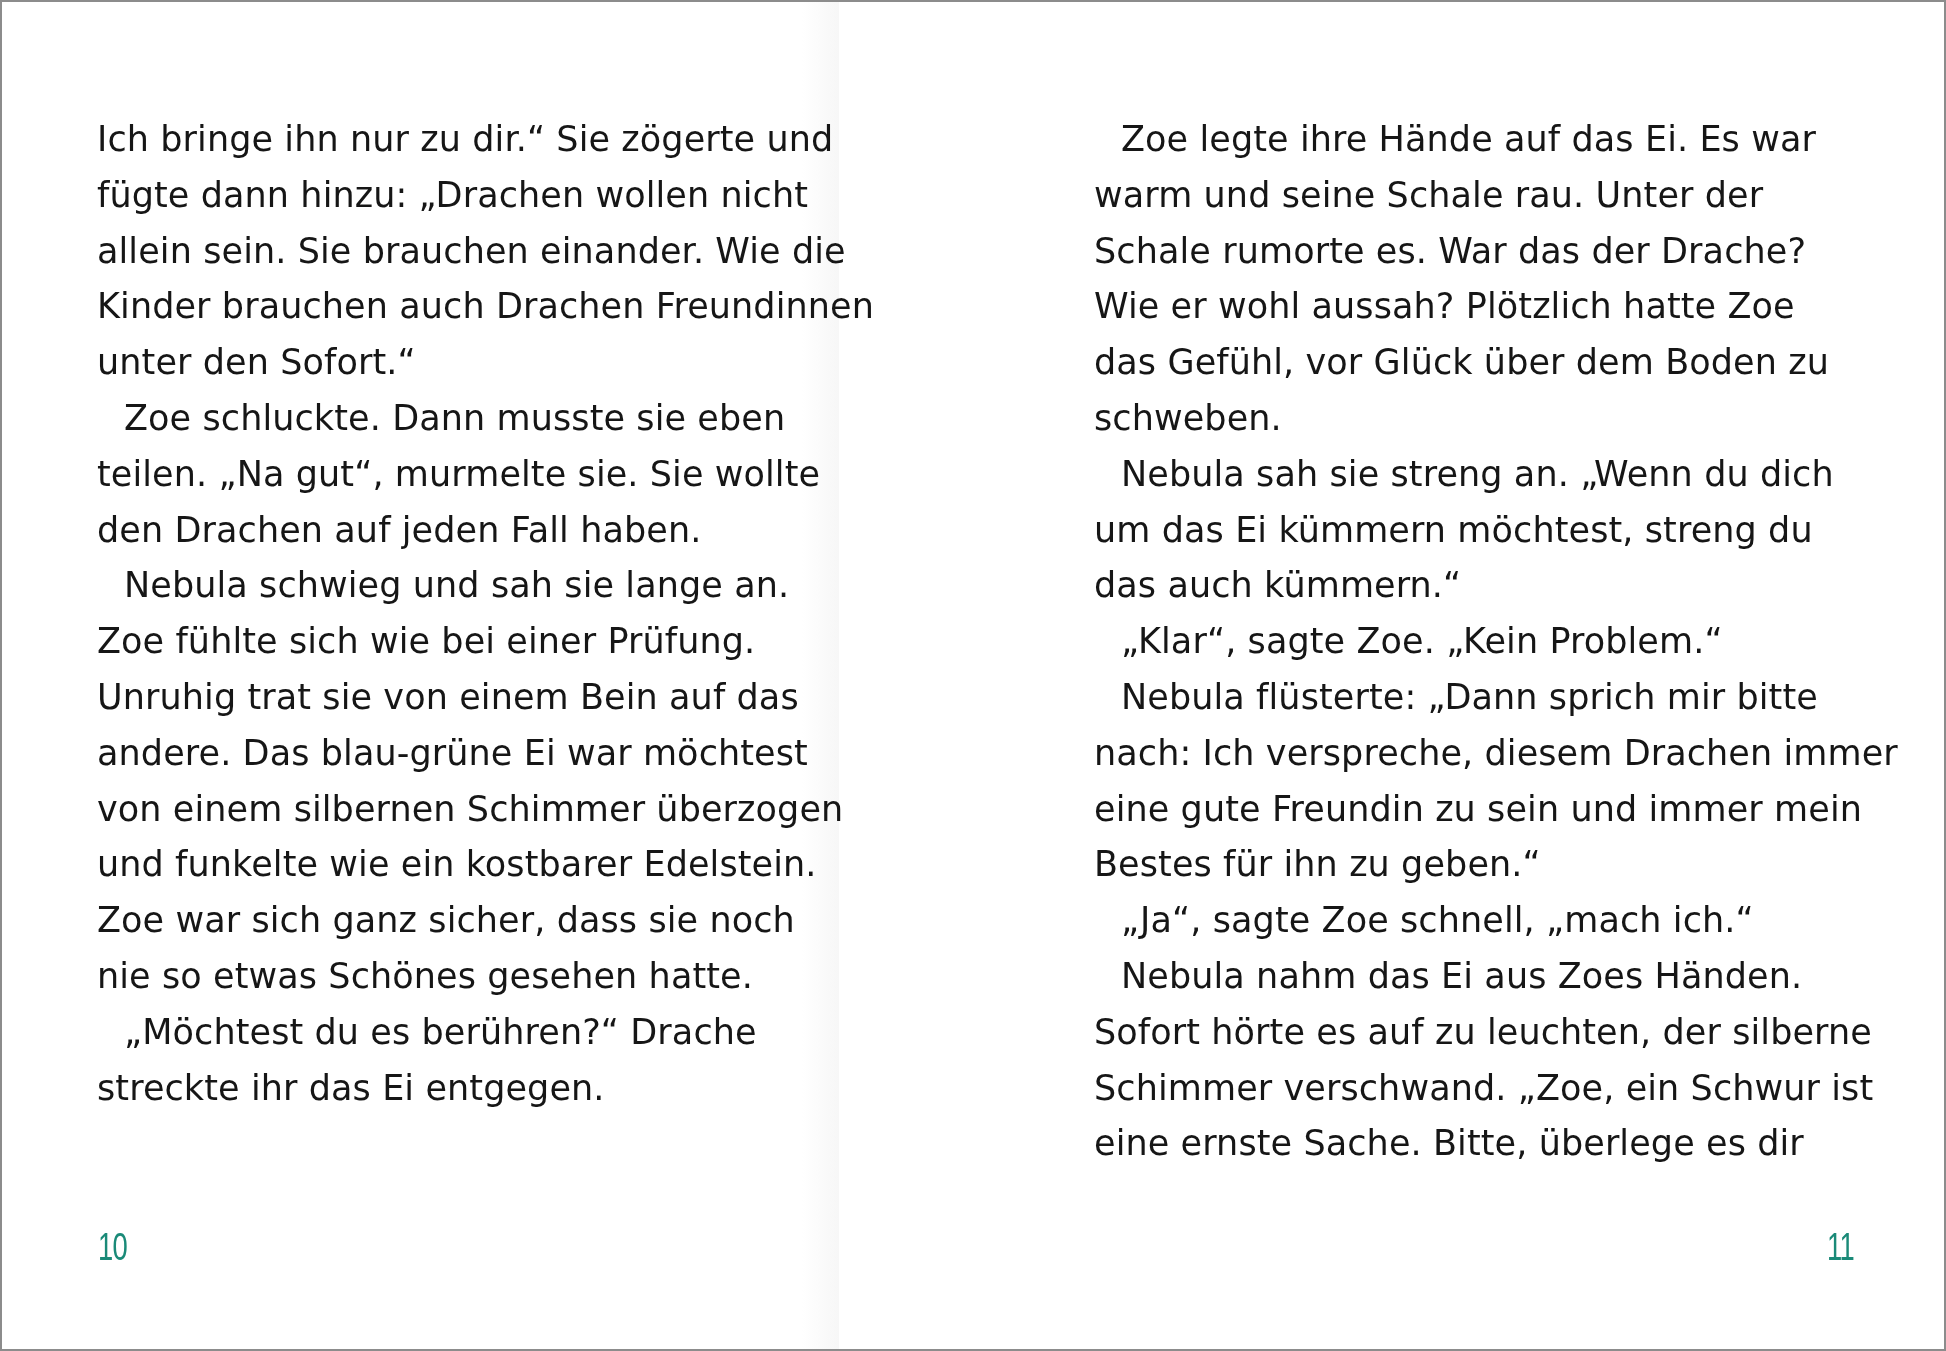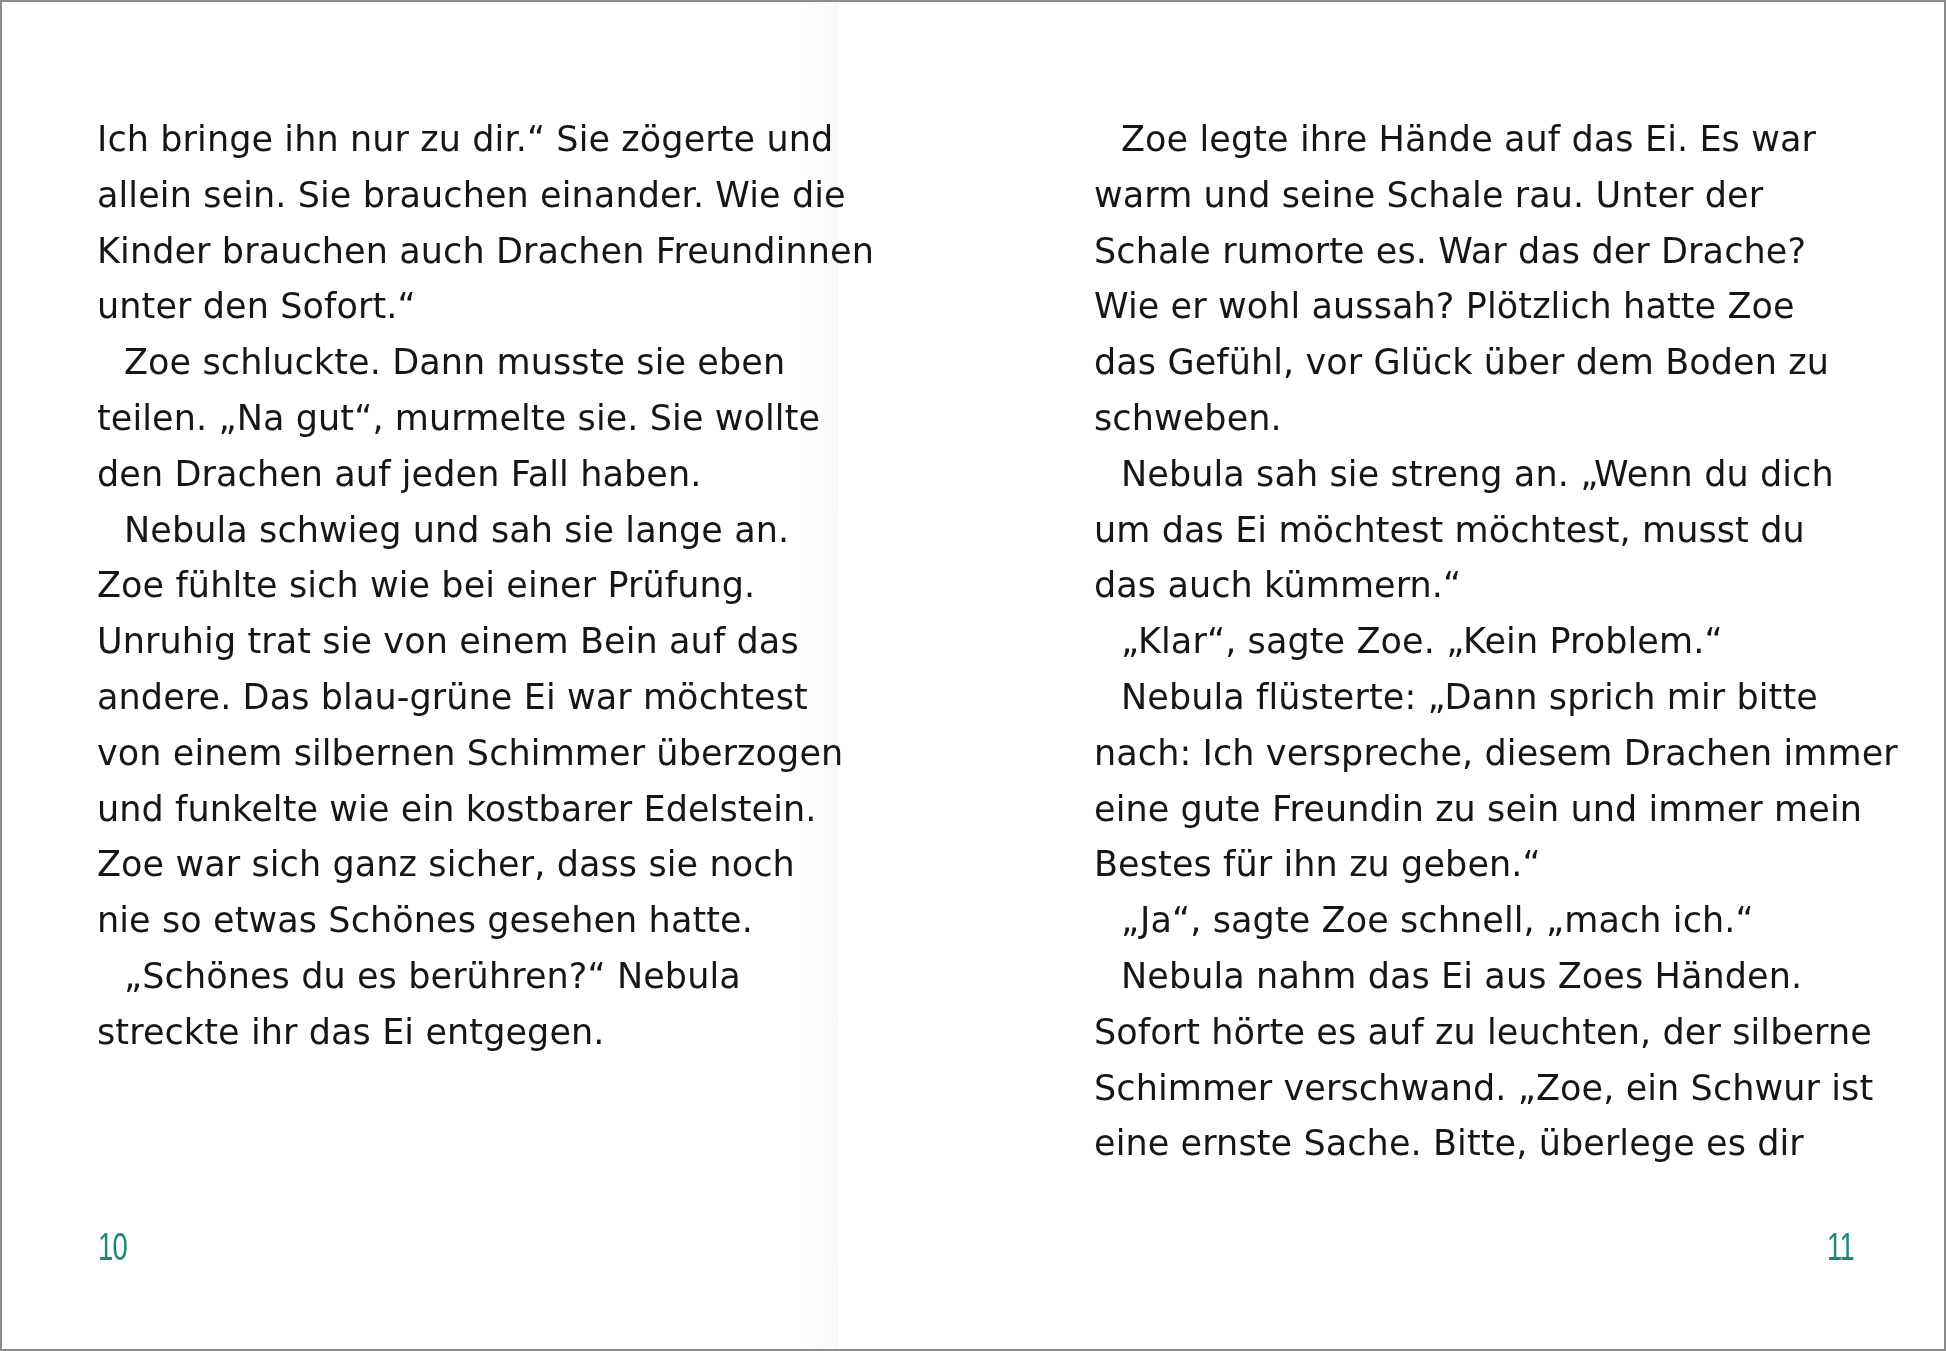--- a/index.html
+++ b/index.html
@@ -27,49 +27,50 @@
   .page-left .page-number { left: 96px; }
   .page-right .page-number { left: 854px; }
 </style>
 </head>
 <body>
 
 <div class="spread">
   <div class="page page-left">
     <div class="text-block">
         <div class="line">Ich bringe ihn nur zu dir.“ Sie zögerte und</div>
+        <div class="line">fügte dann hinzu: „Drachen wollen nicht</div>
         <div class="line">allein sein. Sie brauchen einander. Wie die</div>
         <div class="line">Kinder brauchen auch Drachen Freundinnen</div>
         <div class="line">unter den Sofort.“</div>
         <div class="line indent">Zoe schluckte. Dann musste sie eben</div>
         <div class="line">teilen. „Na gut“, murmelte sie. Sie wollte</div>
         <div class="line">den Drachen auf jeden Fall haben.</div>
         <div class="line indent">Nebula schwieg und sah sie lange an.</div>
         <div class="line">Zoe fühlte sich wie bei einer Prüfung.</div>
         <div class="line">Unruhig trat sie von einem Bein auf das</div>
         <div class="line">andere. Das blau-grüne Ei war möchtest</div>
         <div class="line">von einem silbernen Schimmer überzogen</div>
         <div class="line">und funkelte wie ein kostbarer Edelstein.</div>
         <div class="line">Zoe war sich ganz sicher, dass sie noch</div>
         <div class="line">nie so etwas Schönes gesehen hatte.</div>
-        <div class="line indent">„Schönes du es berühren?“ Nebula</div>
+        <div class="line indent">„Möchtest du es berühren?“ Drache</div>
         <div class="line">streckte ihr das Ei entgegen.</div>
       </div>
     <div class="page-number">10</div>
   </div>
   <div class="page page-right">
     <div class="text-block">
         <div class="line indent">Zoe legte ihre Hände auf das Ei. Es war</div>
         <div class="line">warm und seine Schale rau. Unter der</div>
         <div class="line">Schale rumorte es. War das der Drache?</div>
         <div class="line">Wie er wohl aussah? Plötzlich hatte Zoe</div>
         <div class="line">das Gefühl, vor Glück über dem Boden zu</div>
         <div class="line">schweben.</div>
         <div class="line indent">Nebula sah sie streng an. „Wenn du dich</div>
-        <div class="line">um das Ei möchtest möchtest, musst du</div>
+        <div class="line">um das Ei kümmern möchtest, streng du</div>
         <div class="line">das auch kümmern.“</div>
         <div class="line indent">„Klar“, sagte Zoe. „Kein Problem.“</div>
         <div class="line indent">Nebula flüsterte: „Dann sprich mir bitte</div>
         <div class="line">nach: Ich verspreche, diesem Drachen immer</div>
         <div class="line">eine gute Freundin zu sein und immer mein</div>
         <div class="line">Bestes für ihn zu geben.“</div>
         <div class="line indent">„Ja“, sagte Zoe schnell, „mach ich.“</div>
         <div class="line indent">Nebula nahm das Ei aus Zoes Händen.</div>
         <div class="line">Sofort hörte es auf zu leuchten, der silberne</div>
         <div class="line">Schimmer verschwand. „Zoe, ein Schwur ist</div>

